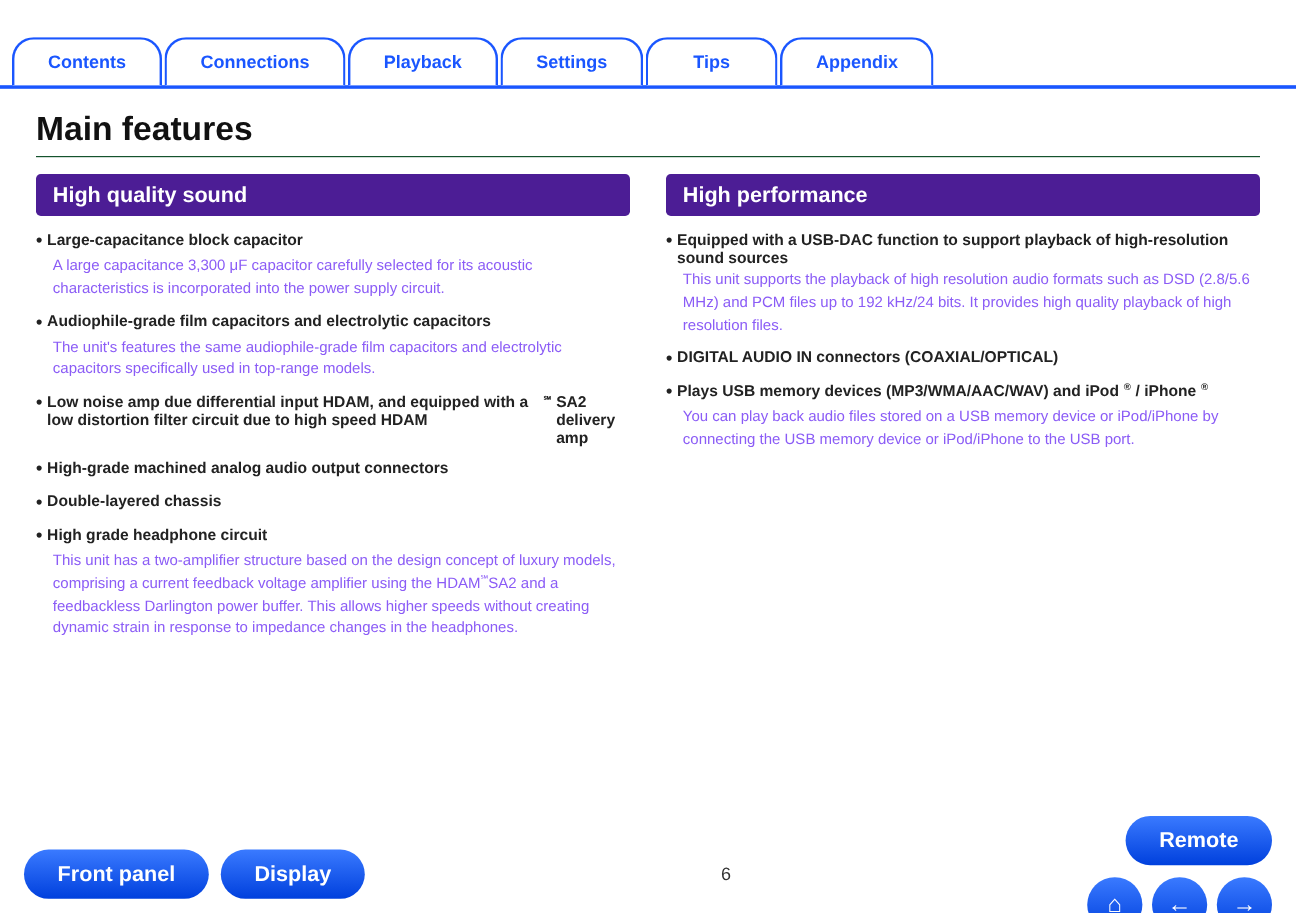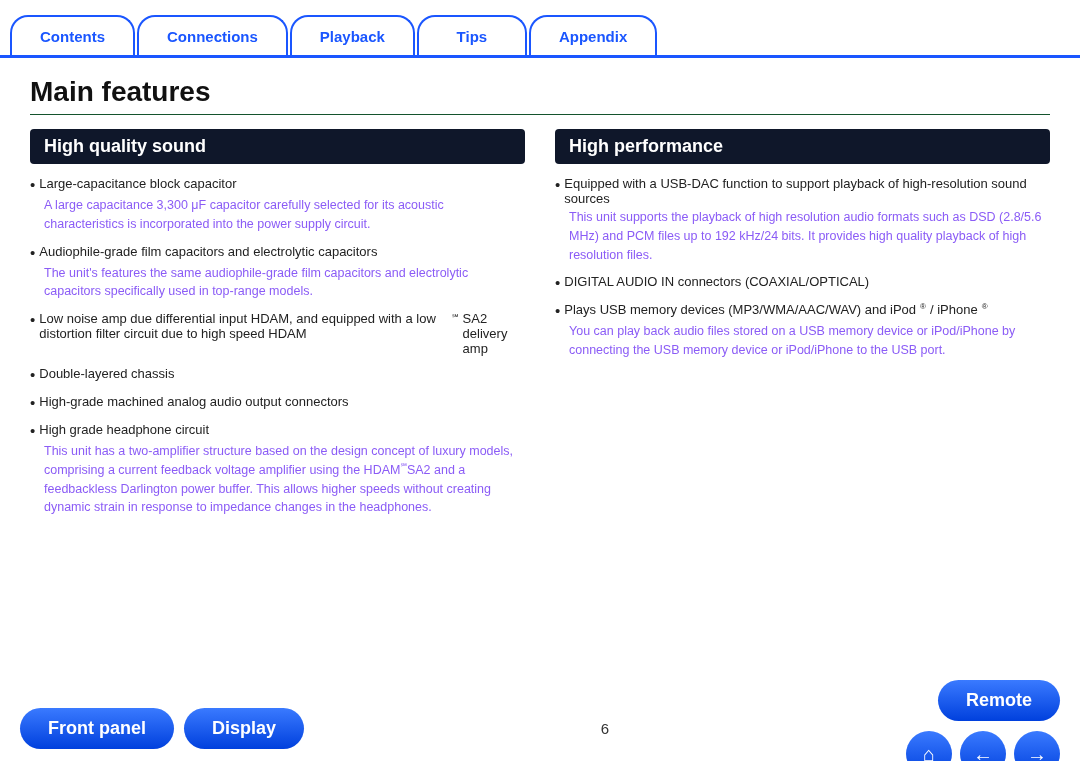--- a/index.html
+++ b/index.html
@@ -12,21 +12,21 @@
       color: #222;
       overflow: hidden;
     }
 
     
     .top-nav {
       display: flex;
       align-items: flex-end;
       border-bottom: 3px solid #1a56ff;
       padding: 0 10px;
-      height: 58px;
+      height: 74px;
       gap: 2px;
     }
     .nav-tab {
       position: relative;
       display: flex;
       align-items: center;
       justify-content: center;
       padding: 8px 28px;
       font-size: 15px;
       font-weight: bold;
@@ -57,34 +57,34 @@
     .two-col {
       display: flex;
       gap: 30px;
     }
 
     .col {
       flex: 1;
     }
 
     .section-header {
-      background: #0f172a;
+      background: #4c1d95;
       color: #fff;
       font-size: 18px;
       font-weight: bold;
       padding: 7px 14px;
       border-radius: 4px;
       margin-bottom: 12px;
     }
 
     .bullet-item {
       margin-bottom: 10px;
     }
     .bullet-item .bullet-title {
-      font-weight: normal;
+      font-weight: bold;
       font-size: 13px;
       display: flex;
       align-items: flex-start;
       gap: 4px;
       margin-bottom: 2px;
     }
     .bullet-item .bullet-title::before {
       content: '•';
       font-size: 15px;
       line-height: 1.2;
@@ -165,20 +165,21 @@
       vertical-align: super;
     }
   </style>
 </head>
 <body>
 
 <nav class="top-nav">
   <div class="nav-tab">Contents</div>
   <div class="nav-tab">Connections</div>
   <div class="nav-tab">Playback</div>
+  <div class="nav-tab">Settings</div>
   <div class="nav-tab">Tips</div>
   <div class="nav-tab">Appendix</div>
 </nav>
 
 <div class="main-content">
   <h1 class="page-title">Main features</h1>
 
   <div class="two-col">
 
     <div class="col">
@@ -192,25 +193,25 @@
       <div class="bullet-item">
         <div class="bullet-title">Audiophile-grade film capacitors and electrolytic capacitors</div>
         <div class="bullet-text">The unit's features the same audiophile-grade film capacitors and electrolytic capacitors specifically used in top-range models.</div>
       </div>
 
       <div class="bullet-item">
         <div class="bullet-title">Low noise amp due differential input HDAM, and equipped with a low distortion filter circuit due to high speed HDAM<span class="superscript">℠</span>SA2 delivery amp</div>
       </div>
 
       <div class="bullet-item">
+        <div class="bullet-title">High-grade machined analog audio output connectors</div>
+      </div>
+
+      <div class="bullet-item">
         <div class="bullet-title">Double-layered chassis</div>
-      </div>
-
-      <div class="bullet-item">
-        <div class="bullet-title">High-grade machined analog audio output connectors</div>
       </div>
 
       <div class="bullet-item">
         <div class="bullet-title">High grade headphone circuit</div>
         <div class="bullet-text">This unit has a two-amplifier structure based on the design concept of luxury models, comprising a current feedback voltage amplifier using the HDAM<span class="superscript">℠</span>SA2 and a feedbackless Darlington power buffer. This allows higher speeds without creating dynamic strain in response to impedance changes in the headphones.</div>
       </div>
     </div>
 
     <div class="col">
       <div class="section-header">High performance</div>

